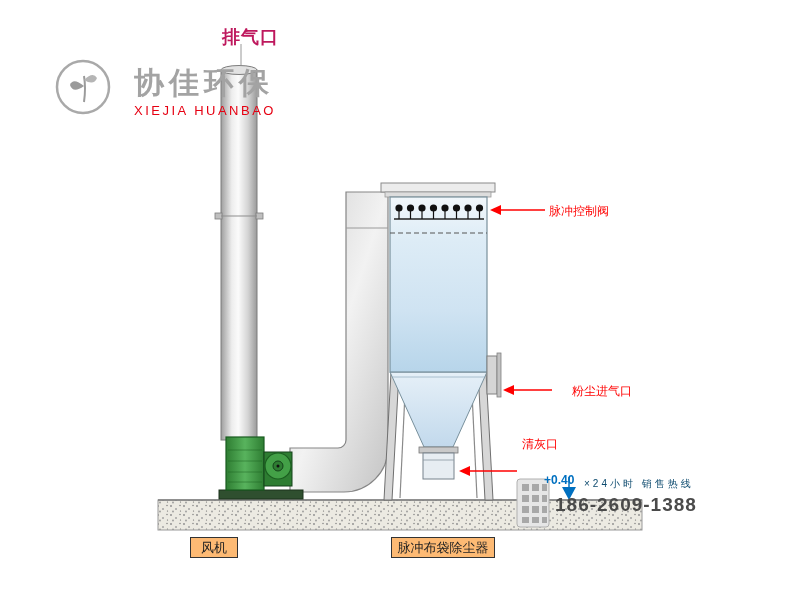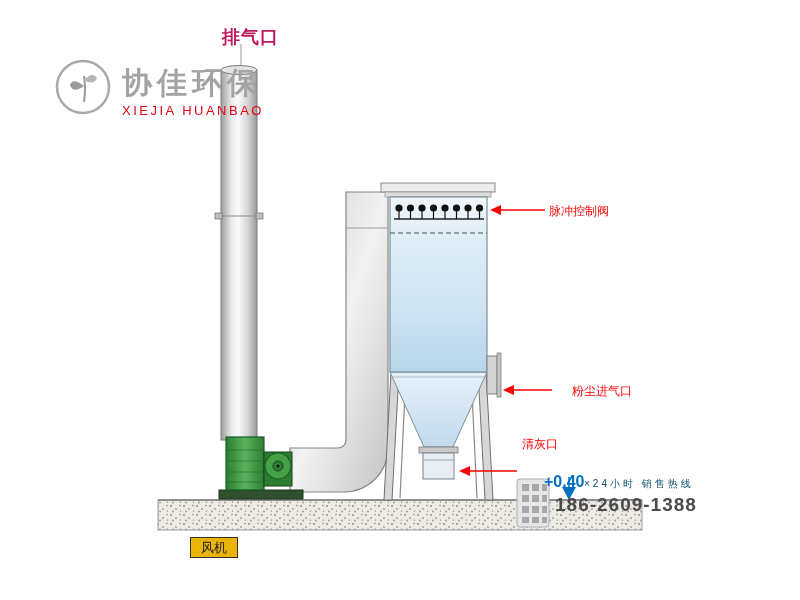--- a/index.html
+++ b/index.html
@@ -1,26 +1,26 @@
 <!DOCTYPE html>
 <html><head>
 <meta charset="utf-8">
 <style>
   html,body{margin:0;padding:0;background:#fff;}
   .stage{position:relative;width:800px;height:600px;background:#ffffff;overflow:hidden;
          font-family:"Liberation Sans","DejaVu Sans",sans-serif;}
   .abs{position:absolute;}
   .red-label{color:#ff0000;font-size:12px;white-space:nowrap;text-align:right;}
   .exhaust{color:#be185d;font-size:18px;letter-spacing:1px;white-space:nowrap;font-weight:bold;}
-  .elev{color:#0070c0;font-size:16px;font-weight:bold;white-space:nowrap;}
+  .elev{color:#0070c0;font-size:12px;font-weight:bold;white-space:nowrap;}
   .hotline-caption{color:#0c4a6e;font-size:10px;letter-spacing:3px;white-space:nowrap;}
   .hotline-phone{color:#4a4a4a;font-size:19px;font-weight:bold;letter-spacing:1px;white-space:nowrap;}
-  .name-box{background:#eab308;border:1px solid #333;color:#222;font-size:13px;
+  .name-box{background:#fdba74;border:1px solid #333;color:#222;font-size:13px;
             display:flex;align-items:center;justify-content:center;white-space:nowrap;}
-  .logo{position:absolute;left:54px;top:58px;display:flex;align-items:flex-start;}
+  .logo{position:absolute;left:54px;top:58px;display:flex;align-items:flex-start;gap:12px;}
   .logo-texts{margin-left:10px;padding-top:8px;}
   .logo-cn{color:#a3a3a3;font-size:30px;font-weight:bold;letter-spacing:5px;line-height:1.1;white-space:nowrap;}
   .logo-en{color:#e60012;font-size:13px;font-weight:normal;letter-spacing:2.5px;margin-top:4px;white-space:nowrap;}
 </style>
 </head>
 <body>
 
 <div class="stage">
 
   <svg class="abs" style="left:0;top:0" width="800" height="600" viewBox="0 0 800 600">
@@ -200,14 +200,15 @@
   <div class="abs exhaust" style="left:222px;top:25px">排气口</div>
   <div class="abs red-label" style="left:549px;top:203px">脉冲控制阀</div>
   <div class="abs red-label" style="left:572px;top:383px">粉尘进气口</div>
   <div class="abs red-label" style="left:522px;top:436px">清灰口</div>
   <div class="abs elev" style="left:544px;top:473px">+0.40</div>
 
   <div class="abs hotline-caption" style="left:584px;top:477px">×24小时  销售热线</div>
   <div class="abs hotline-phone" style="left:555px;top:494px">186-2609-1388</div>
 
   <div class="abs name-box" style="left:190px;top:537px;width:46px;height:19px">风机</div>
+  <div class="abs name-box" style="left:391px;top:537px;width:102px;height:19px">脉冲布袋除尘器</div>
 
 </div>
 
 </body></html>

